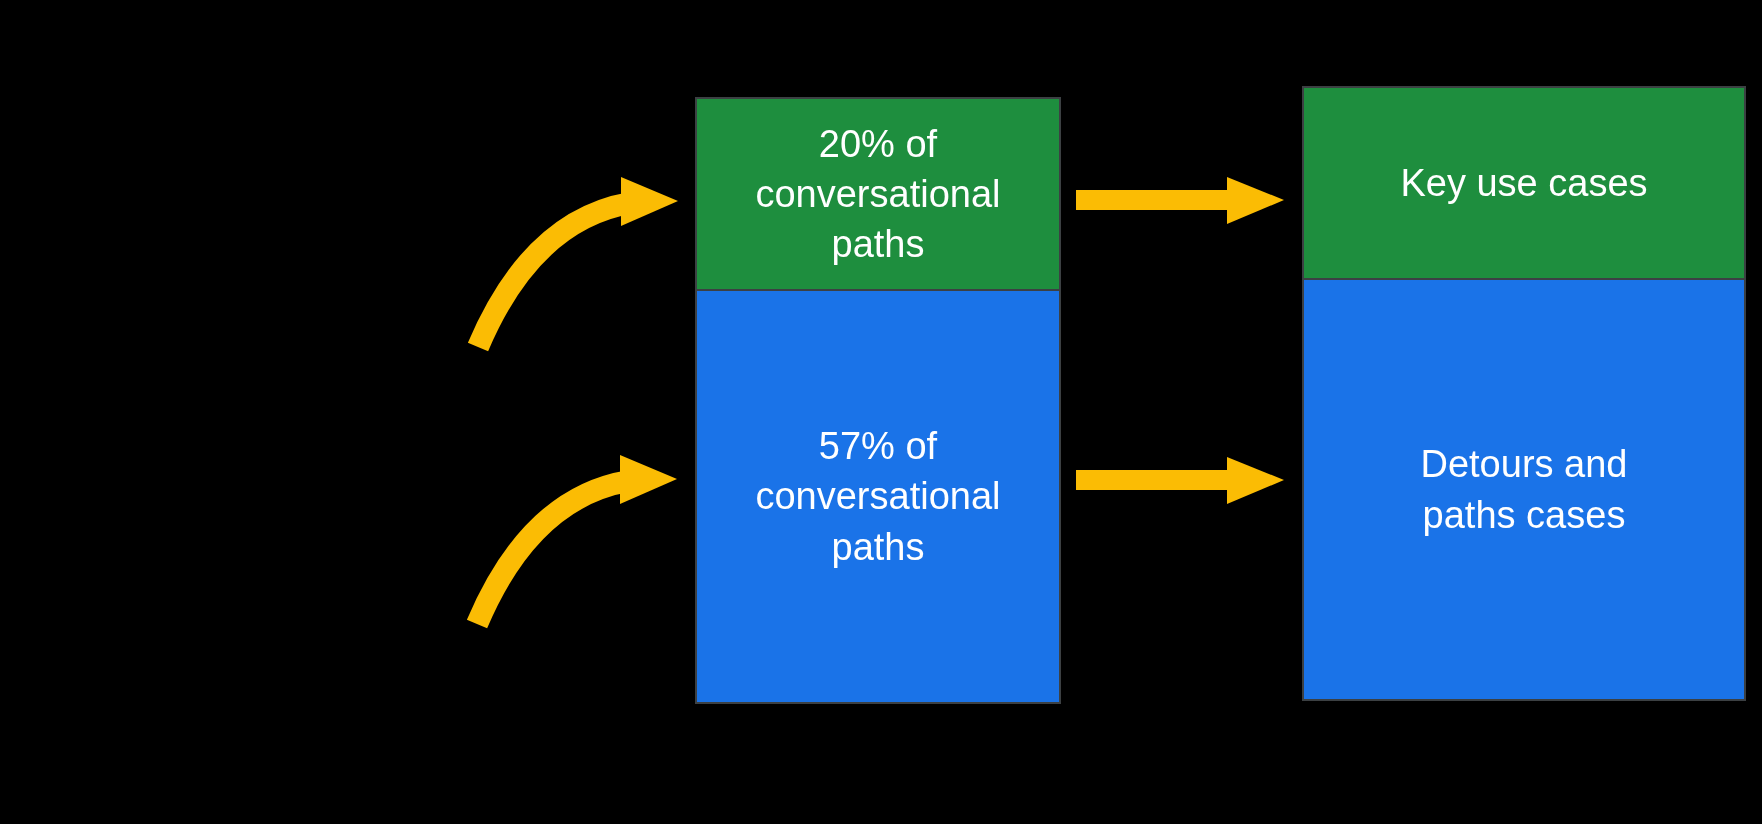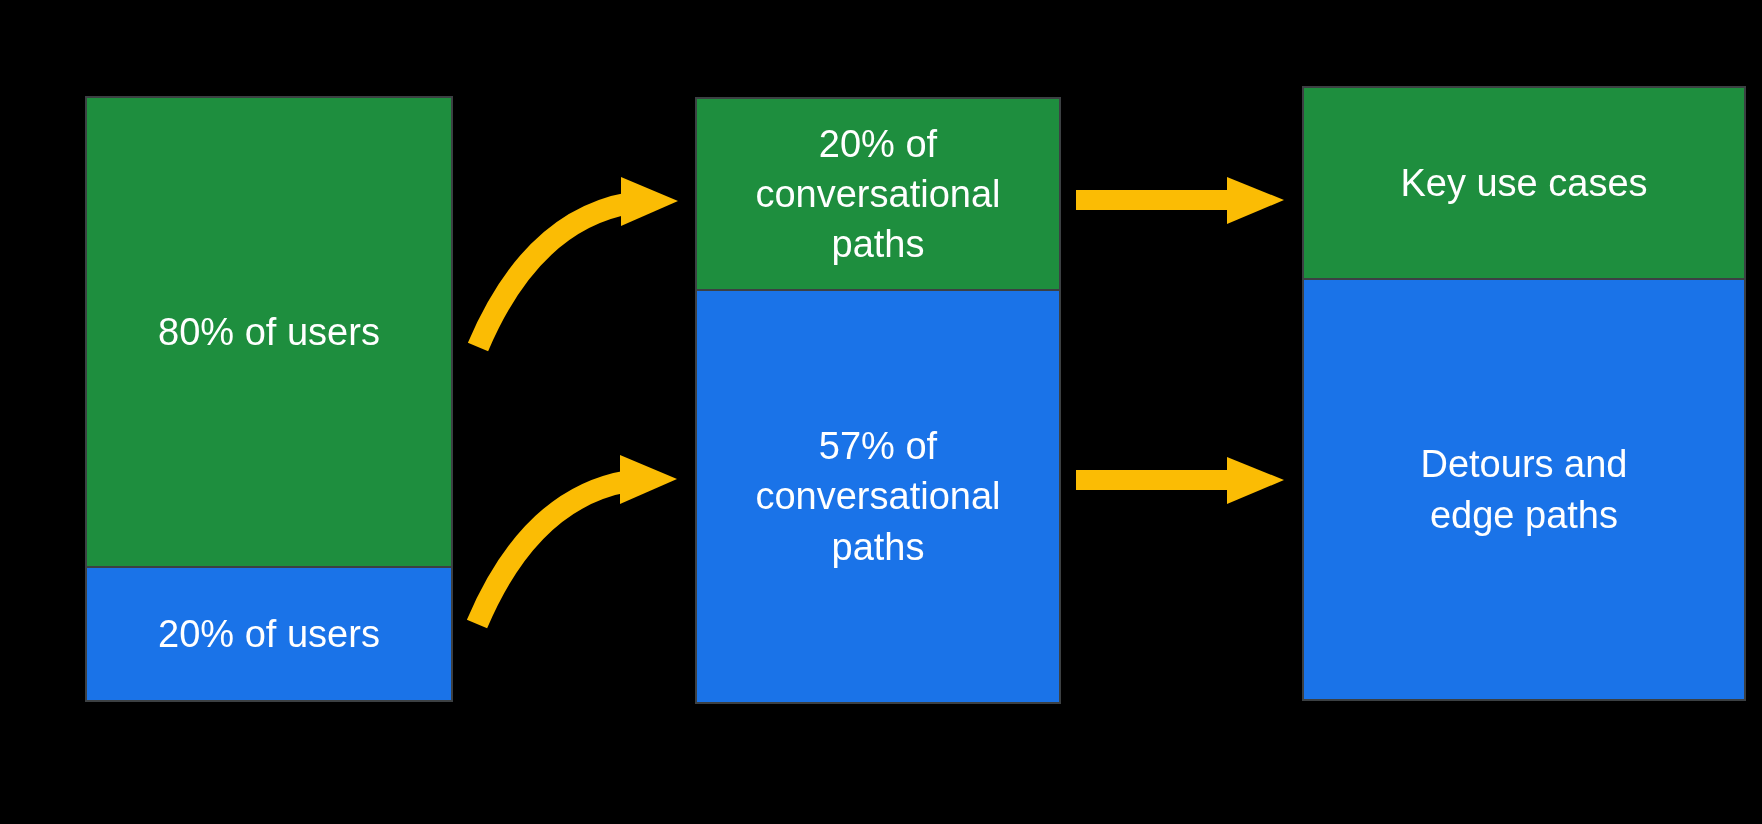--- a/index.html
+++ b/index.html
@@ -55,49 +55,41 @@
     stroke-width: 22;
     stroke-linecap: butt;
   }
   .arrow-fill { fill: var(--color-arrow, #FBBC04); }
 </style>
 </head>
 <body>
 
 <div class="canvas">
 
-  <div class="bar" id="bar-users">
-    <div style="flex:0 0 468px" class="green">
-      <span class="label">80% of users</span>
-    </div>
-    <div style="flex:1 1 auto" class="blue">
-      <span class="label">20% of users</span>
-    </div>
-  </div>
 
   <div class="bar" id="bar-paths">
     <div style="flex:0 0 190px" class="green">
       <span class="label">20% of
 conversational
 paths</span>
     </div>
     <div style="flex:1 1 auto" class="blue">
       <span class="label">57% of
 conversational
 paths</span>
     </div>
   </div>
 
   <div class="bar" id="bar-cases">
     <div style="flex:0 0 190px" class="green">
       <span class="label">Key use cases</span>
     </div>
     <div style="flex:1 1 auto" class="blue">
       <span class="label">Detours and
-edge paths</span>
+paths cases</span>
     </div>
   </div>
 
   <svg class="arrows-layer" viewBox="0 0 1762 824" width="1762" height="824" aria-hidden="true">
 
     <g>
       <path class="arrow-stroke" d="M 478 347 Q 532 220 630 203"></path>
       <polygon class="arrow-fill" points="621,177 678,201 621,226"></polygon>
     </g>
 

